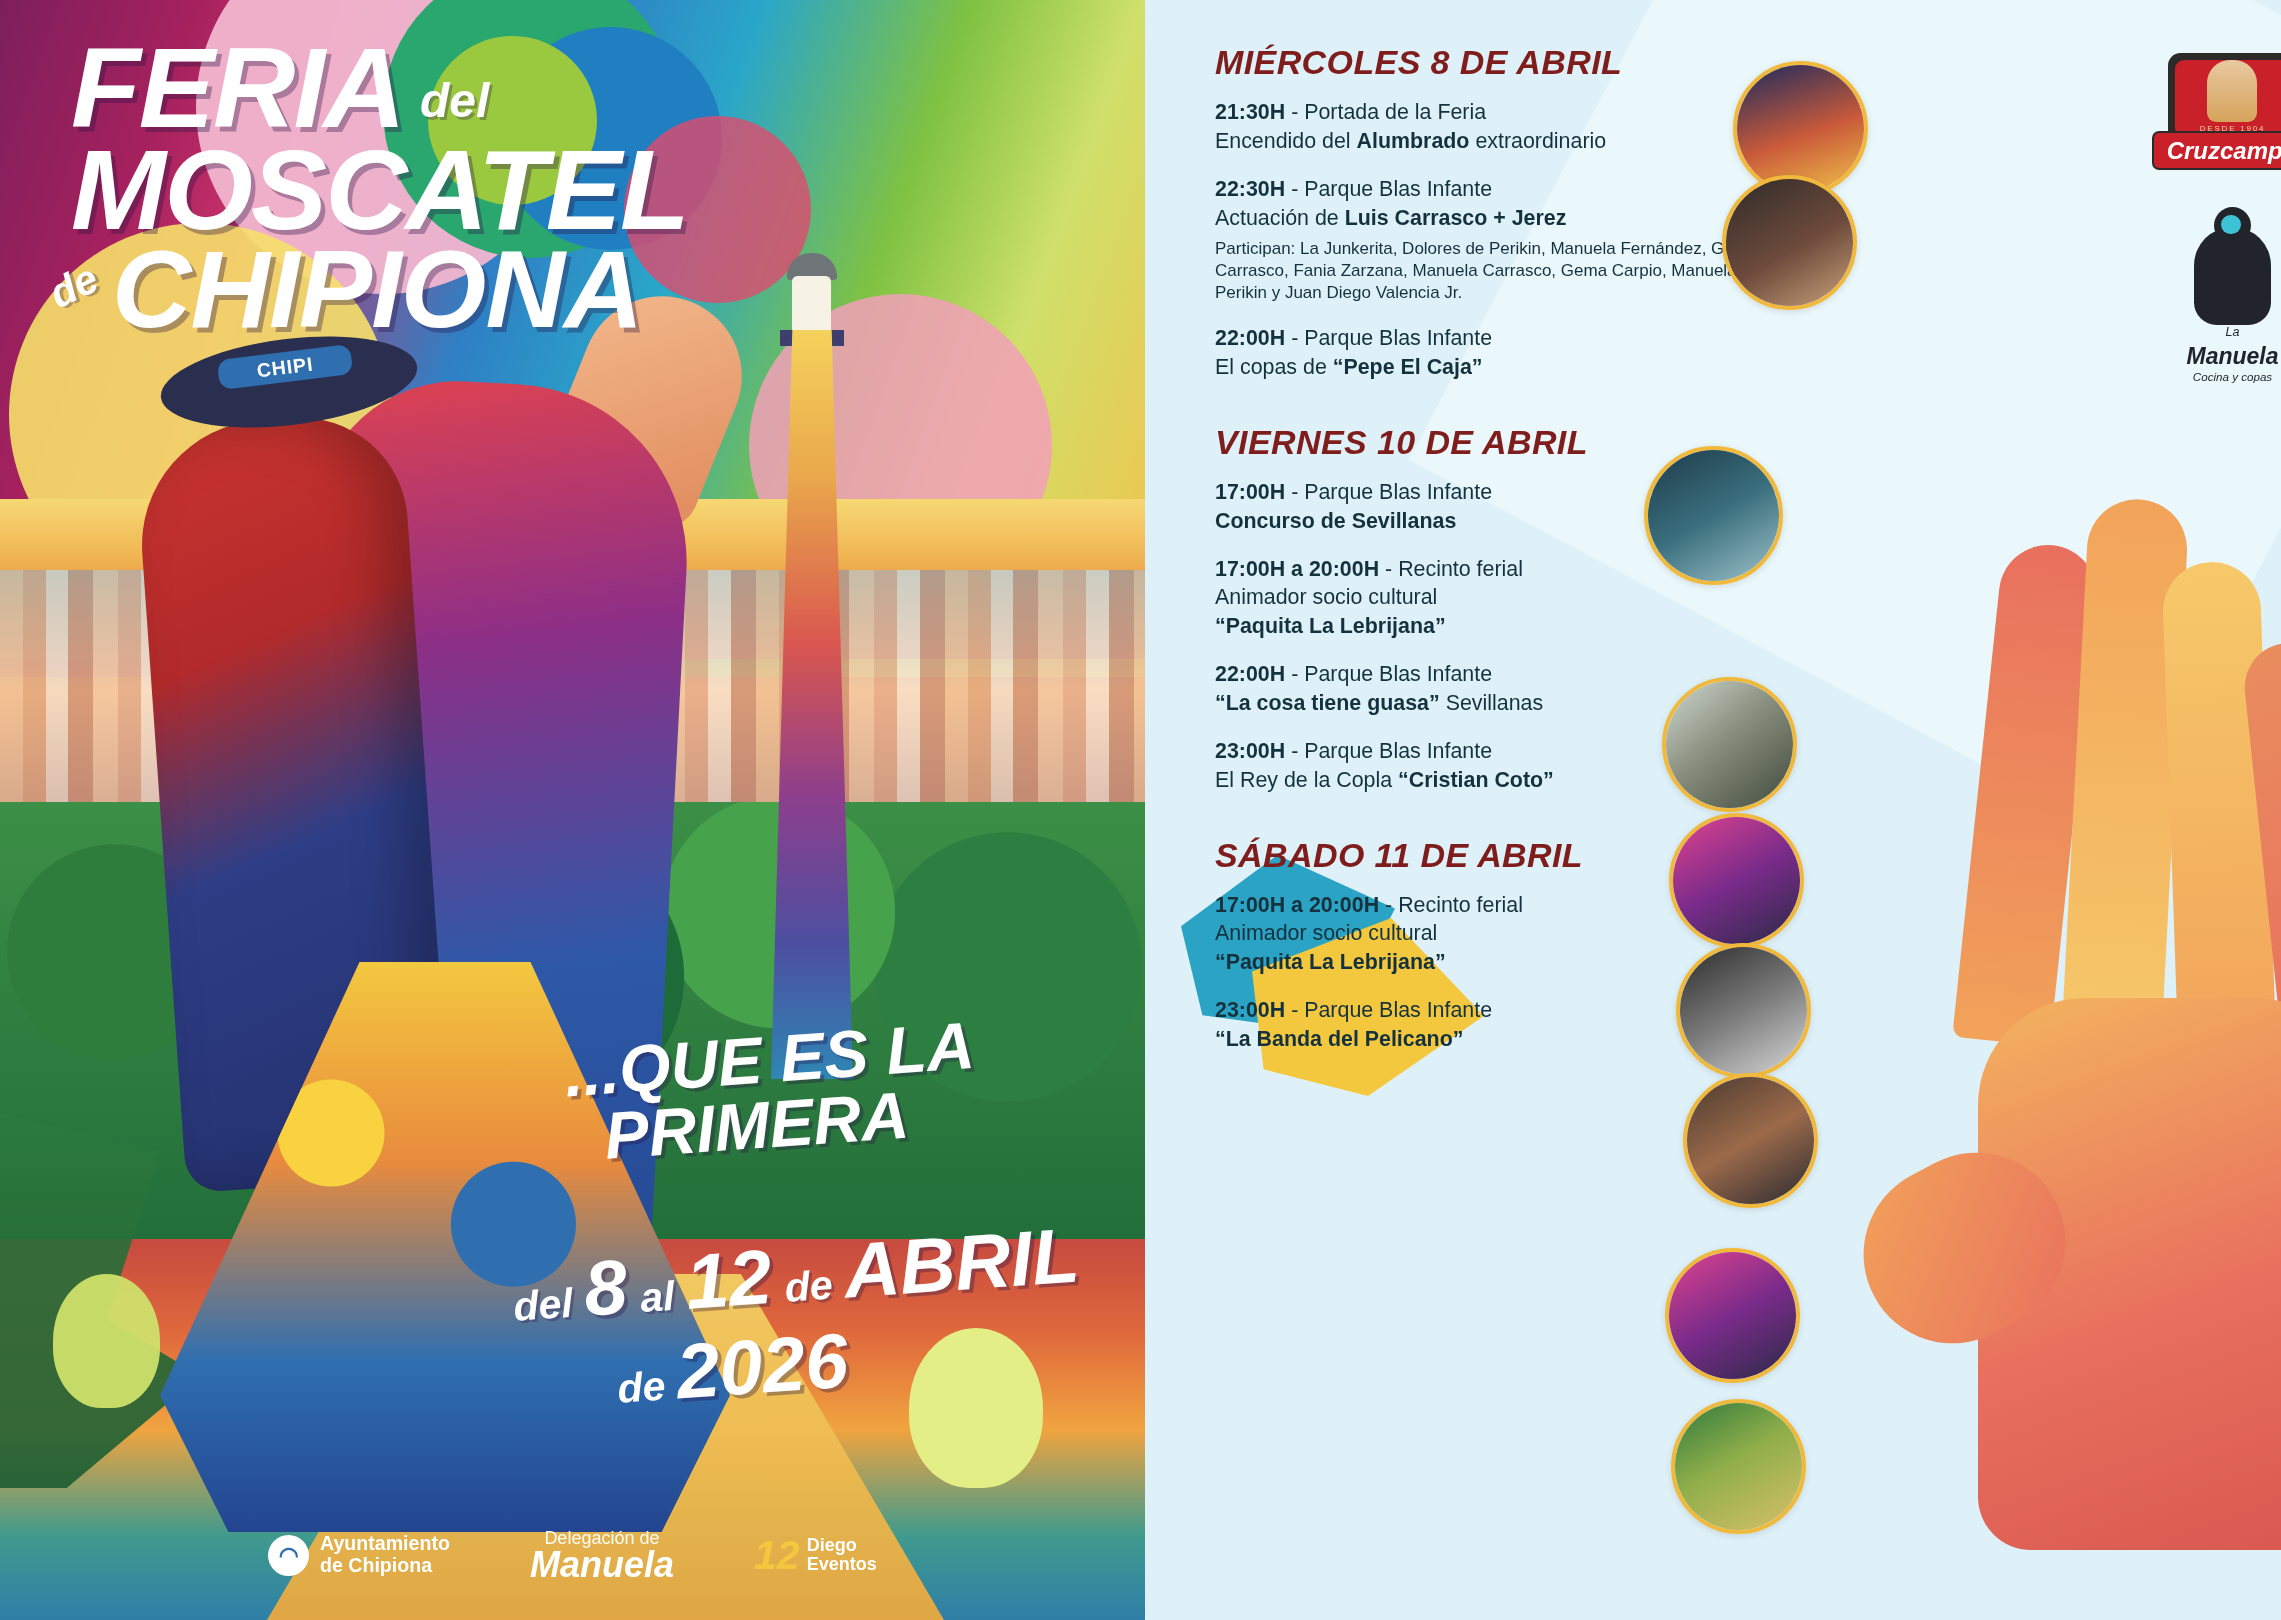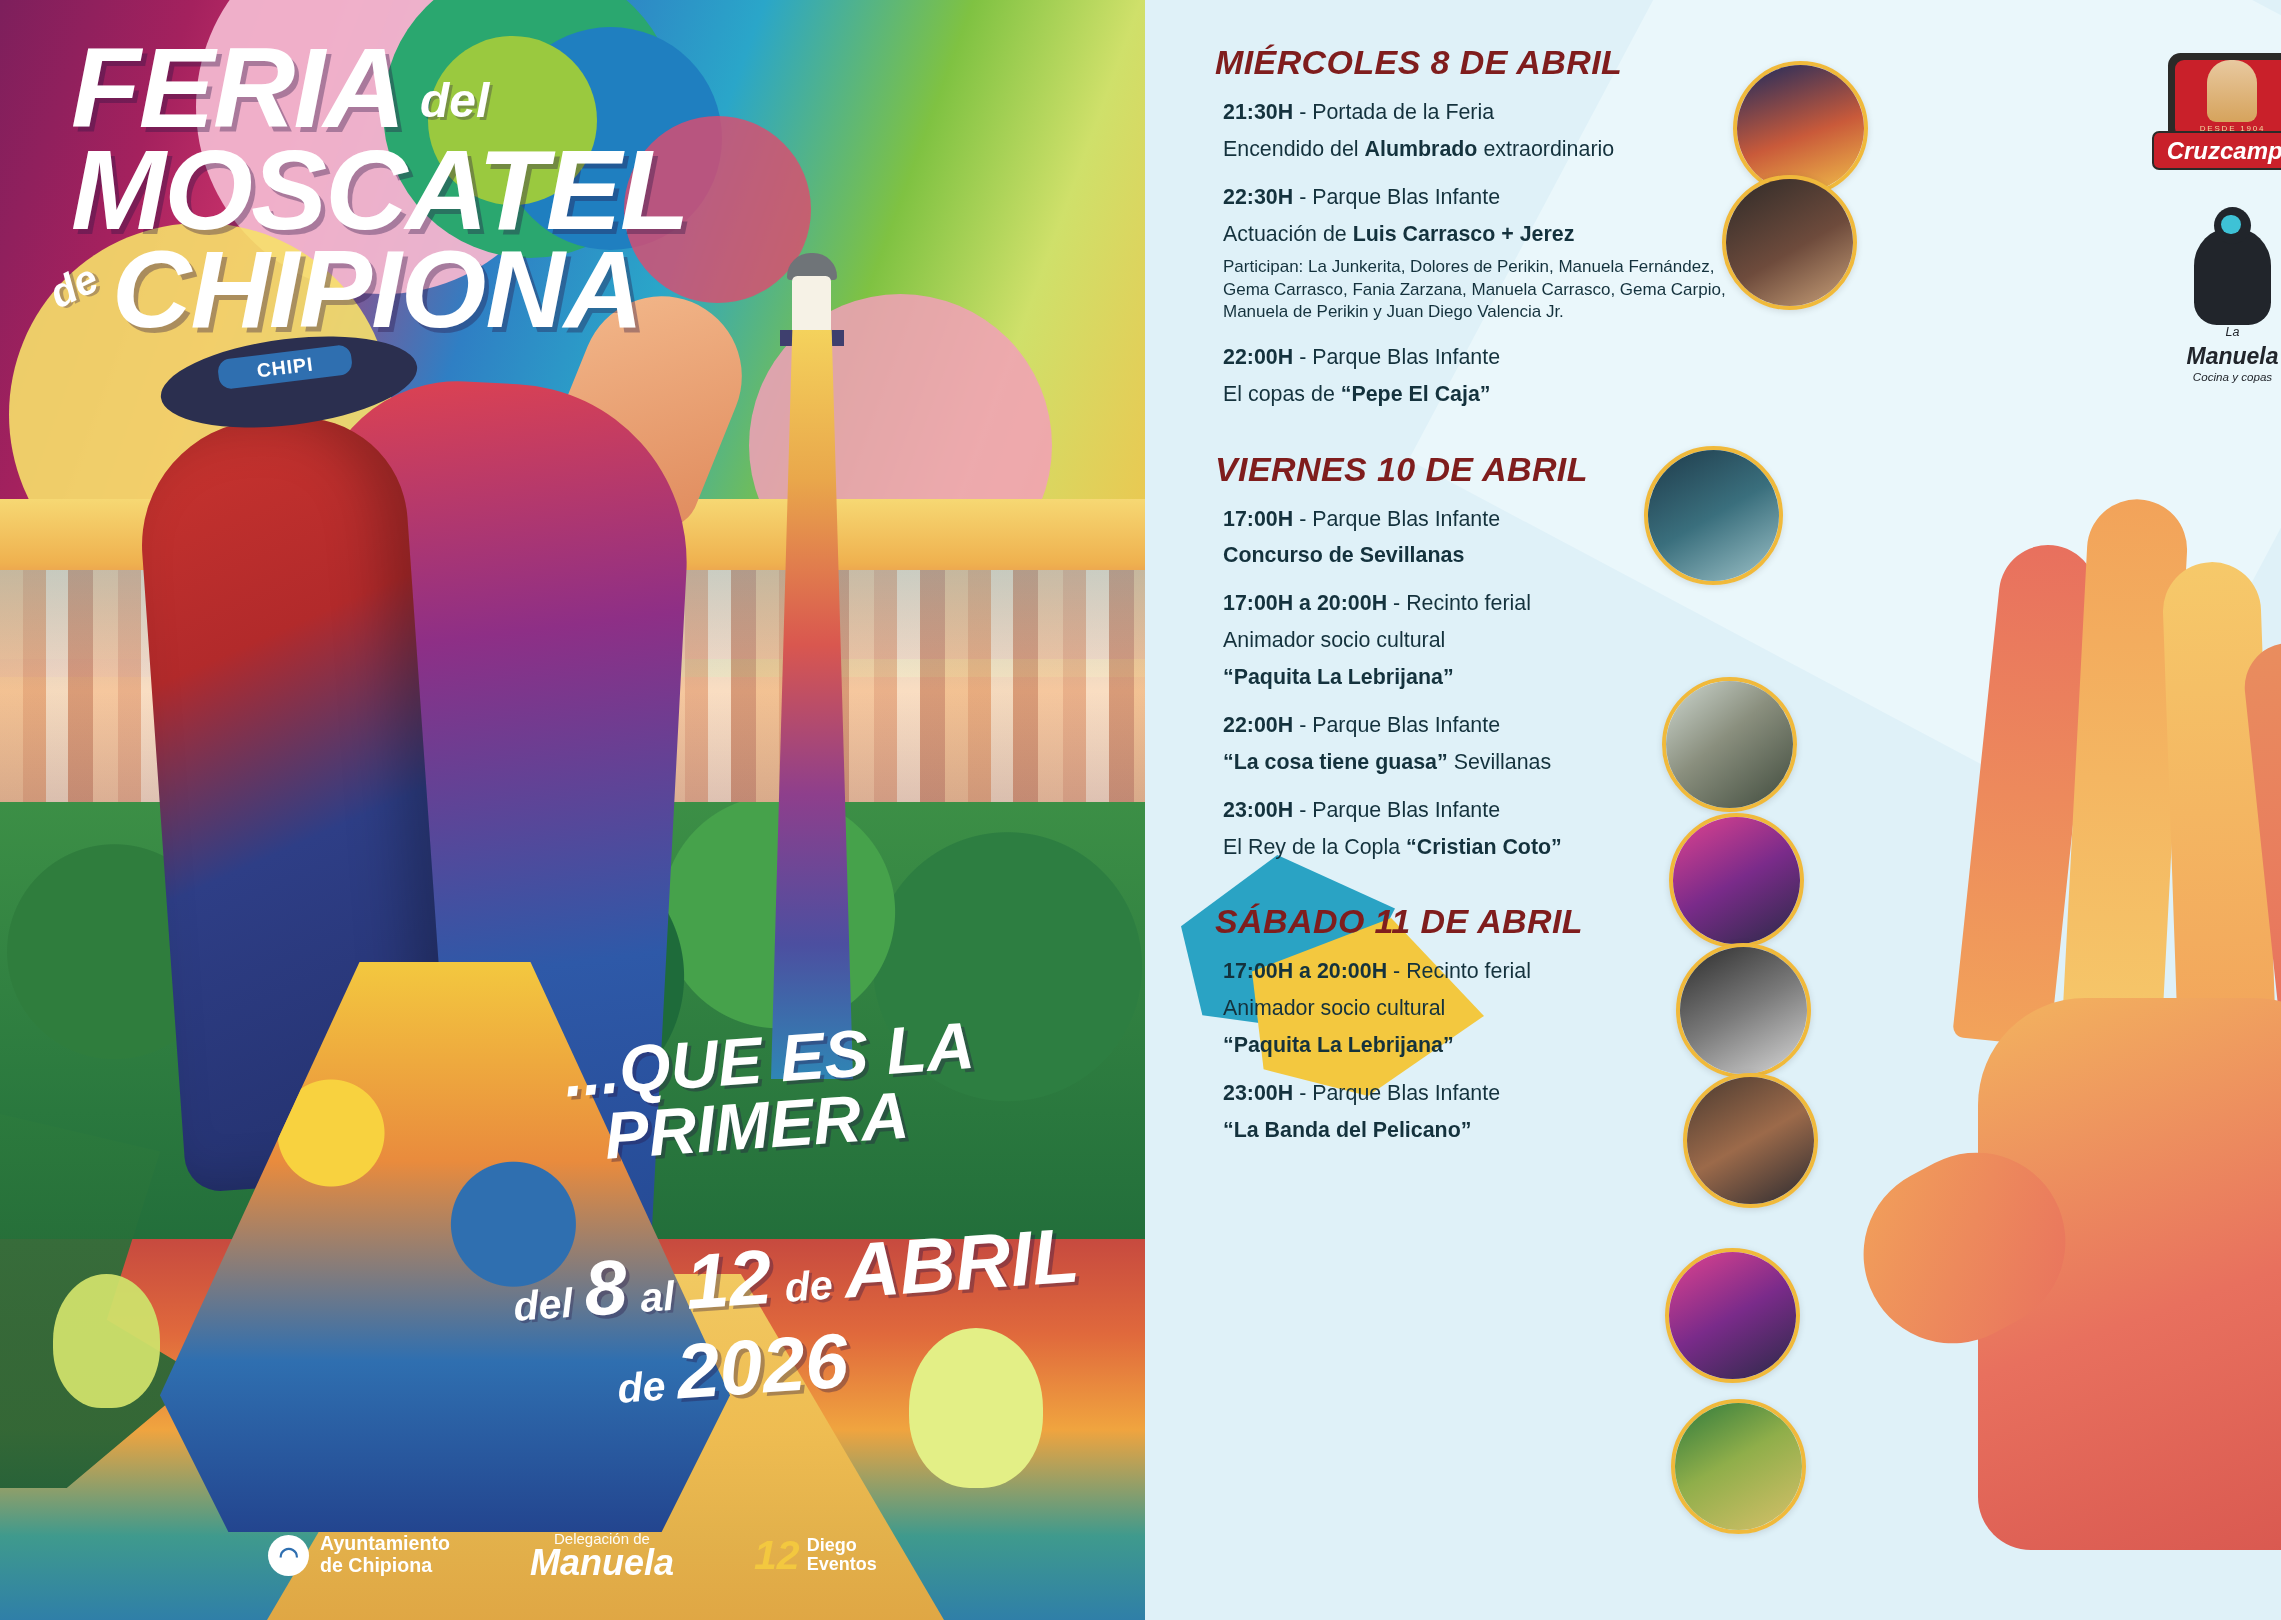--- a/index.html
+++ b/index.html
@@ -176,21 +176,21 @@
   
   .bottom-logos {
     position:absolute; left:0; bottom:16px; width:1145px; height:98px;
     display:flex; align-items:center; justify-content:center; gap:80px; z-index:7; color:#fff;
   }
   .logo-ayto { display:flex; align-items:center; gap:10.7px; }
   .logo-ayto .mark { width:41px; height:41px; background:#fff; border-radius:50%;
       display:flex; align-items:center; justify-content:center; color:#2f6fb0; font-weight:900; font-size:23px;}
   .logo-ayto .txt { font-size:19.6px; font-weight:700; line-height:1.12; }
   .logo-fiestas { text-align:center; color:#fff; }
-  .logo-fiestas .sm { font-size:15px; opacity:.95; }
+  .logo-fiestas .sm { font-size:18px; opacity:.95; }
   .logo-fiestas .bg { font-size:36px; font-weight:900; font-style:italic; line-height:.9; }
   .logo-12m { display:flex; align-items:center; gap:7.1px; color:#fff; }
   .logo-12m .num { font-size:41px; font-weight:900; font-style:italic; color:#f3c83f; }
   .logo-12m .stk { font-size:18px; font-weight:700; line-height:1.05; }
 
   
   .right {
     position:relative; width:1136px; height:1620px;
     background:#dff1f8; overflow:hidden;
   }
@@ -226,21 +226,21 @@
 
   .program {
     position:absolute; left:70px; top:43px; width:552px; z-index:5;
   }
   .day-title {
     color:#7f1d1d; font-weight:900; font-style:italic; font-size:34px; letter-spacing:0.4px;
     margin: 0 0 16px 0;
   }
   .day-title.gap { margin-top:41px; }
   .entry { margin-bottom:19.6px; color:#12323c; }
-  .entry p { margin:8px; font-size:21.4px; line-height:1.34; color:#14323d; }
+  .entry p { margin:0; font-size:21.4px; line-height:1.34; color:#14323d; }
   .entry p b { font-weight:700; }
   .entry .small { font-size:17px; line-height:1.32; margin-top:5.3px; color:#14323d; }
 
   
   .photo {
     position:absolute; border-radius:50%;
     border:4.5px solid #f0b93b; overflow:hidden; z-index:6;
     box-shadow:0 1.8px 7.1px rgba(0,0,0,.12);
   }
   .ph-inner { width:100%; height:100%; }

